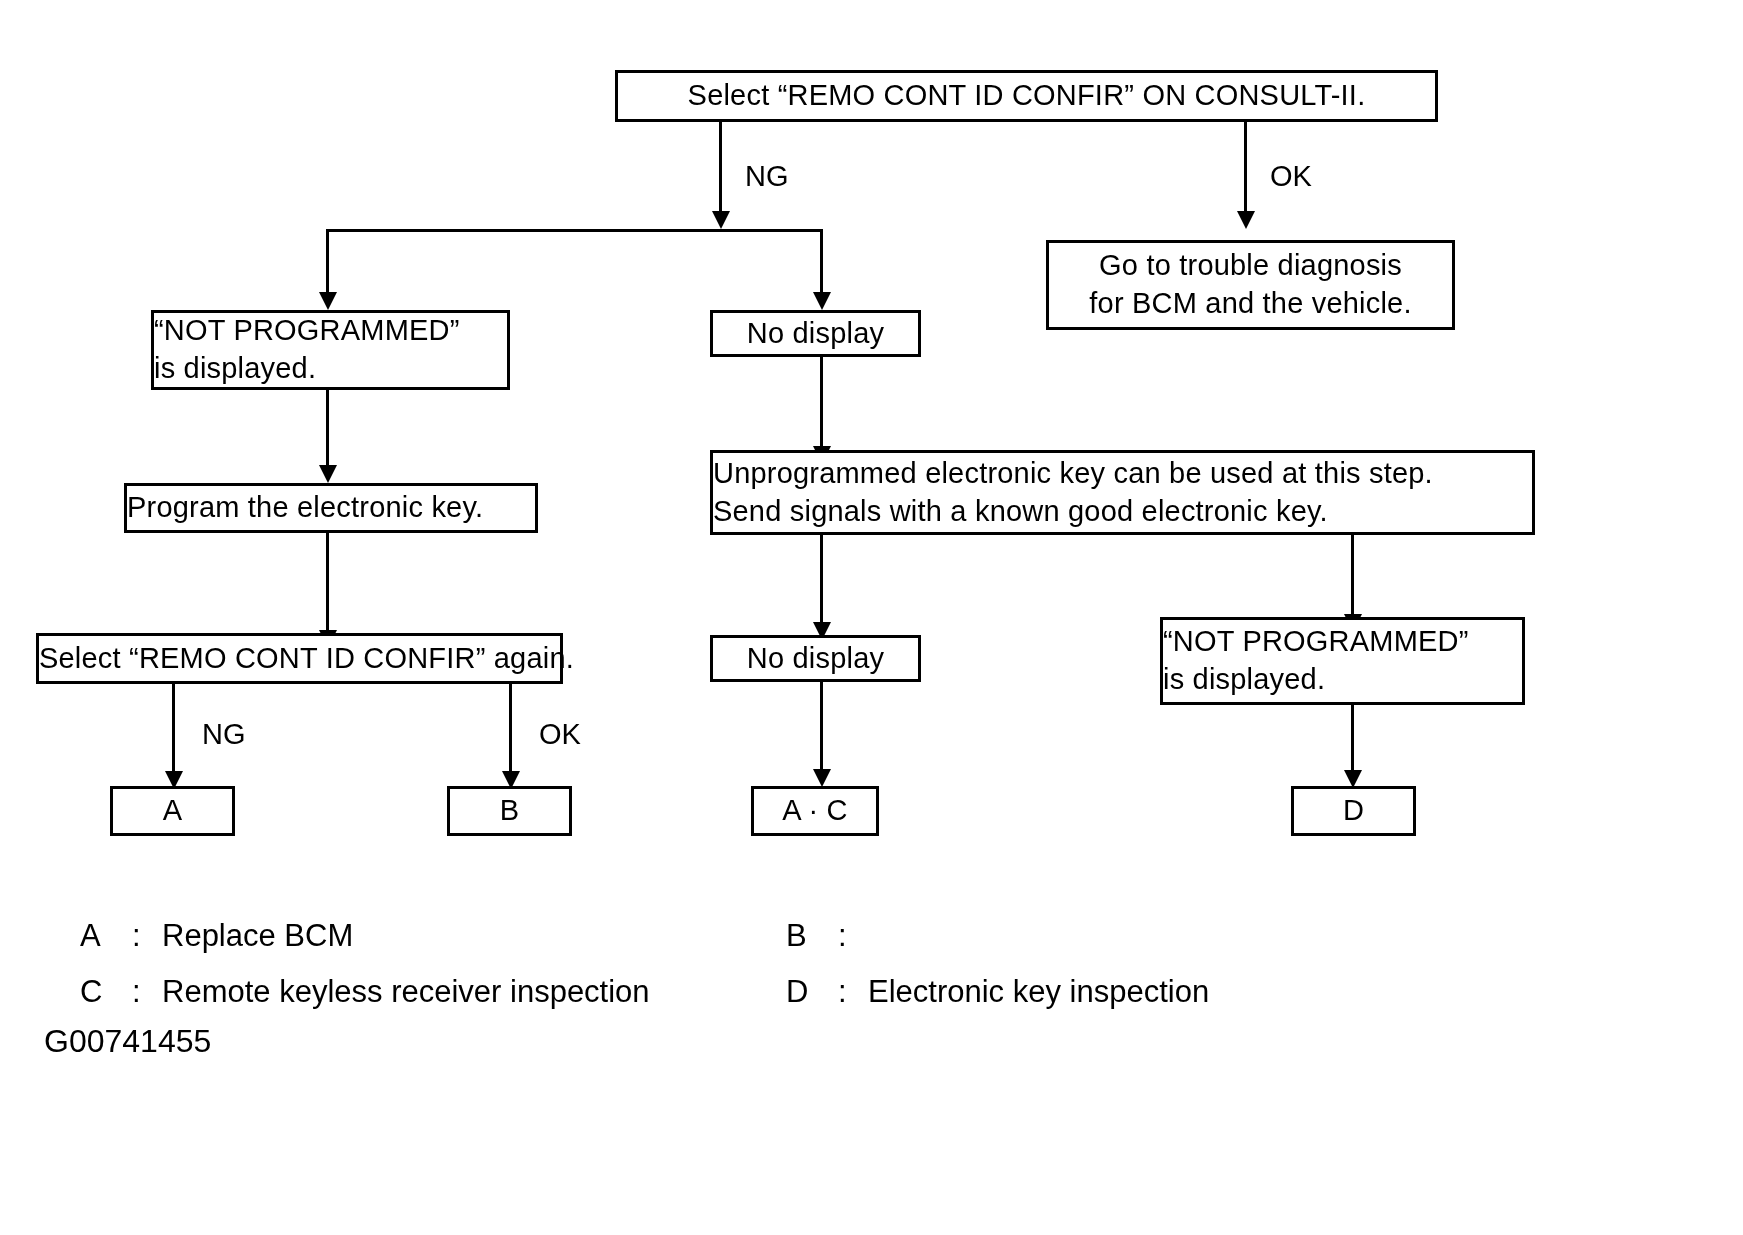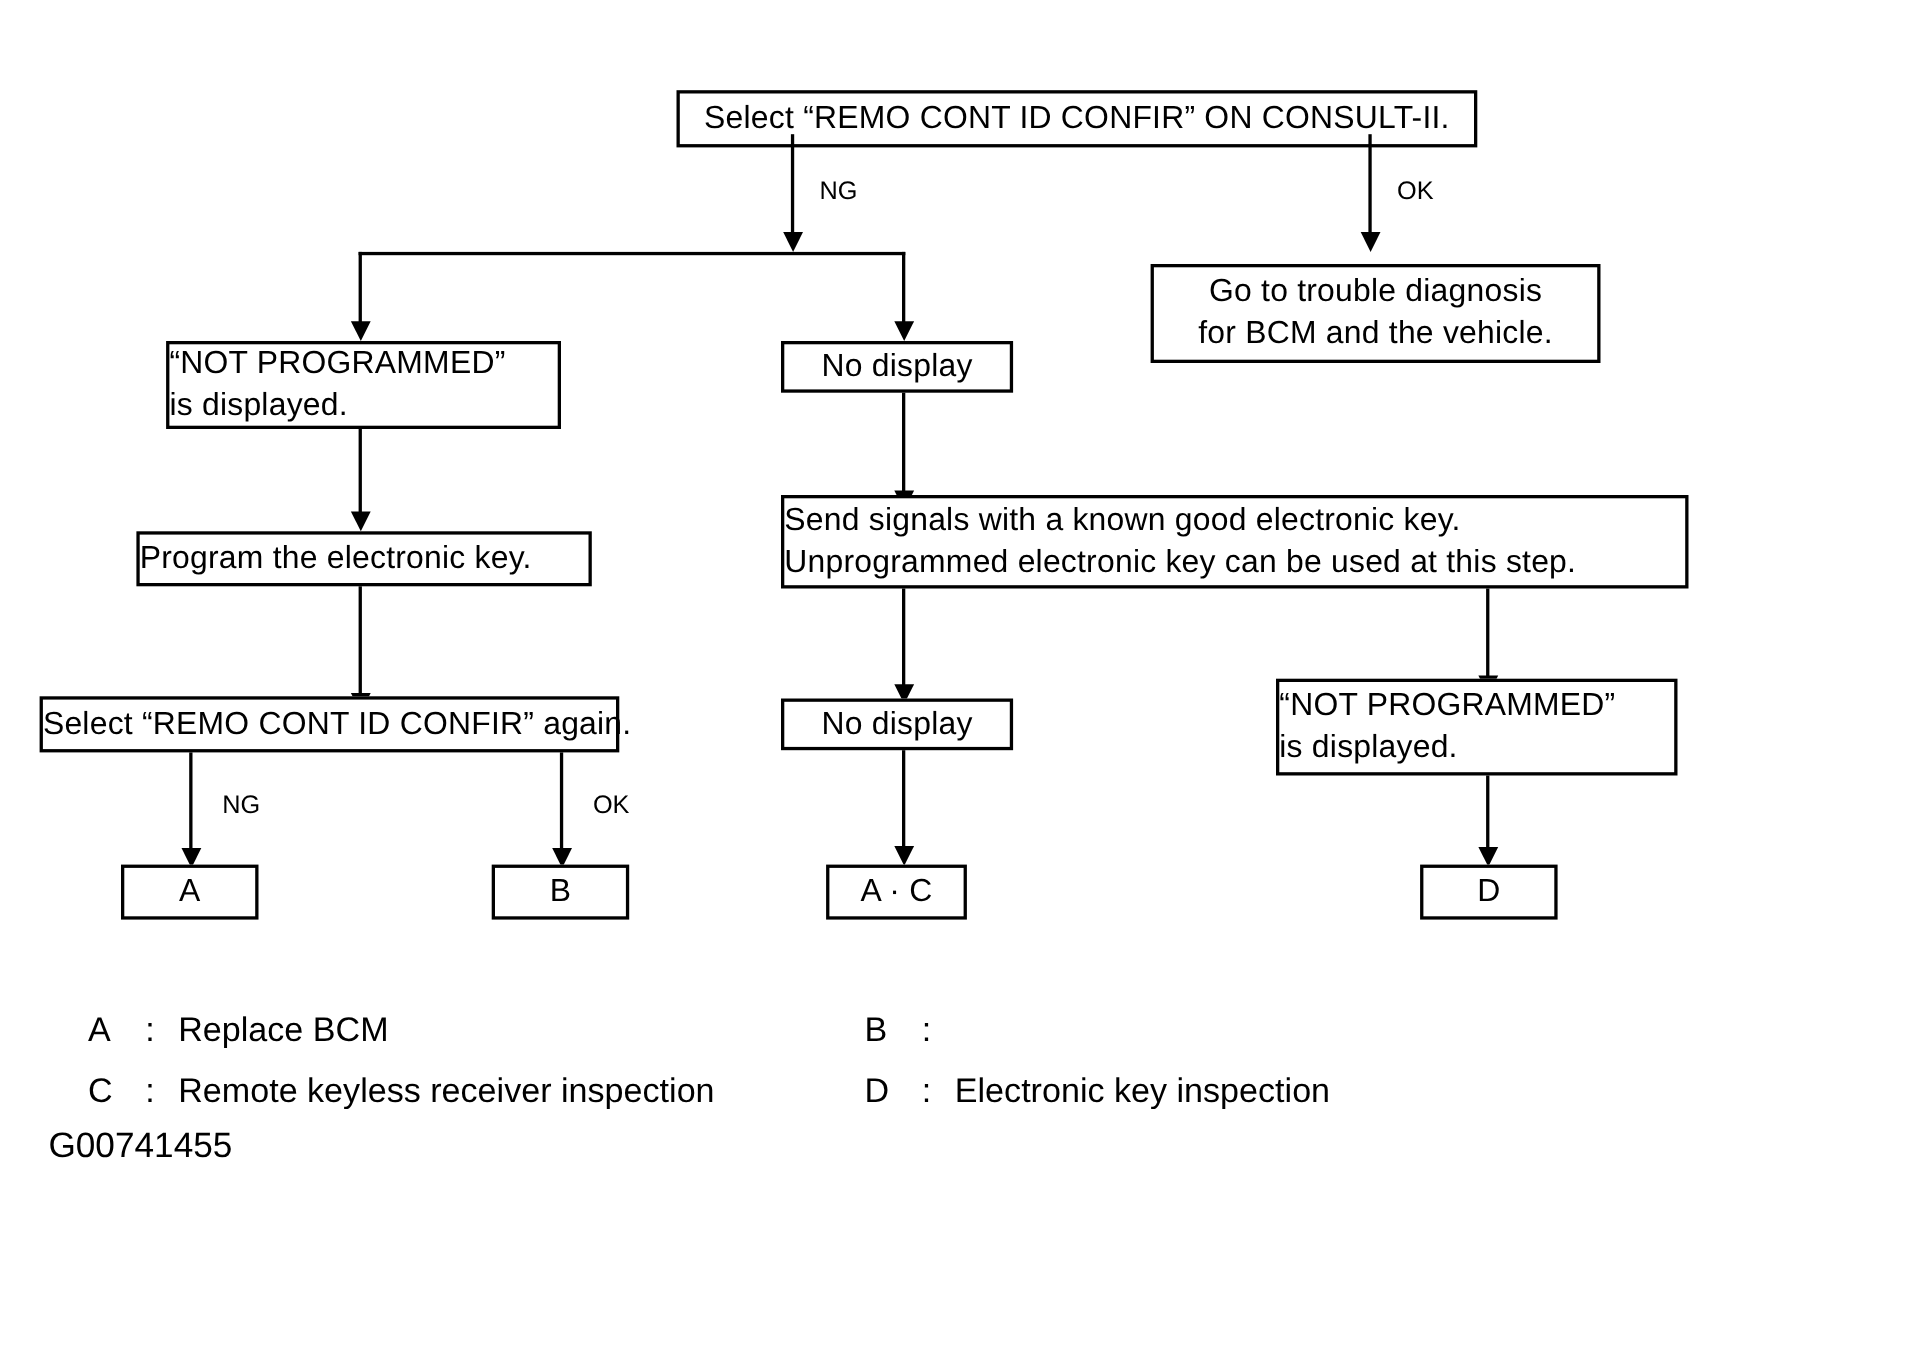--- a/index.html
+++ b/index.html
@@ -51,21 +51,21 @@
     position: absolute;
     width: 0;
     height: 0;
     border-left: 9px solid transparent;
     border-right: 9px solid transparent;
     border-top: 18px solid #000000;
   }
   
   .elabel {
     position: absolute;
-    font-size: 23px;
+    font-size: 29px;
     white-space: pre;
   }
   
   .legend-entry {
     position: absolute;
     font-size: 31px;
     white-space: pre;
     display: flex;
     align-items: baseline;
   }
@@ -76,21 +76,21 @@
     font-size: 32px;
     white-space: pre;
     margin-left: 12px;
   }
 </style>
 </head>
 <body>
 
 <div id="diagram">
 
-  <div class="box center" style="left:615px; top:70px; width:728px; height:52px;margin-top:12px;">
+  <div class="box center" style="left:615px; top:70px; width:823px; height:52px;">
     <span class="line">Select “REMO CONT ID CONFIR” ON CONSULT-II.</span>
   </div>
 
   <div class="vline" style="left:719px; top:122px; height:92px;"></div>
   <div class="arrowhead" style="left:712px; top:211px;"></div>
   <span class="elabel" style="left:745px; top:160px;">NG</span>
 
   <div class="vline" style="left:1244px; top:122px; height:92px;"></div>
   <div class="arrowhead" style="left:1237px; top:211px;"></div>
   <span class="elabel" style="left:1270px; top:160px;">OK</span>
@@ -144,22 +144,22 @@
   </div>
 
   <div class="box center" style="left:710px; top:310px; width:211px; height:47px;">
     <span class="line">No display</span>
   </div>
 
   <div class="vline" style="left:820px; top:357px; height:92px;"></div>
   <div class="arrowhead" style="left:813px; top:446px;"></div>
 
   <div class="box left" style="left:710px; top:450px; width:825px; height:85px;">
+    <span class="line">Unprogrammed electronic key can be used at this step.</span>
     <span class="line">Send signals with a known good electronic key.</span>
-    <span class="line">Unprogrammed electronic key can be used at this step.</span>
   </div>
 
   <div class="vline" style="left:820px; top:535px; height:90px;"></div>
   <div class="arrowhead" style="left:813px; top:622px;"></div>
 
   <div class="box center" style="left:710px; top:635px; width:211px; height:47px;">
     <span class="line">No display</span>
   </div>
 
   <div class="vline" style="left:820px; top:682px; height:90px;"></div>

